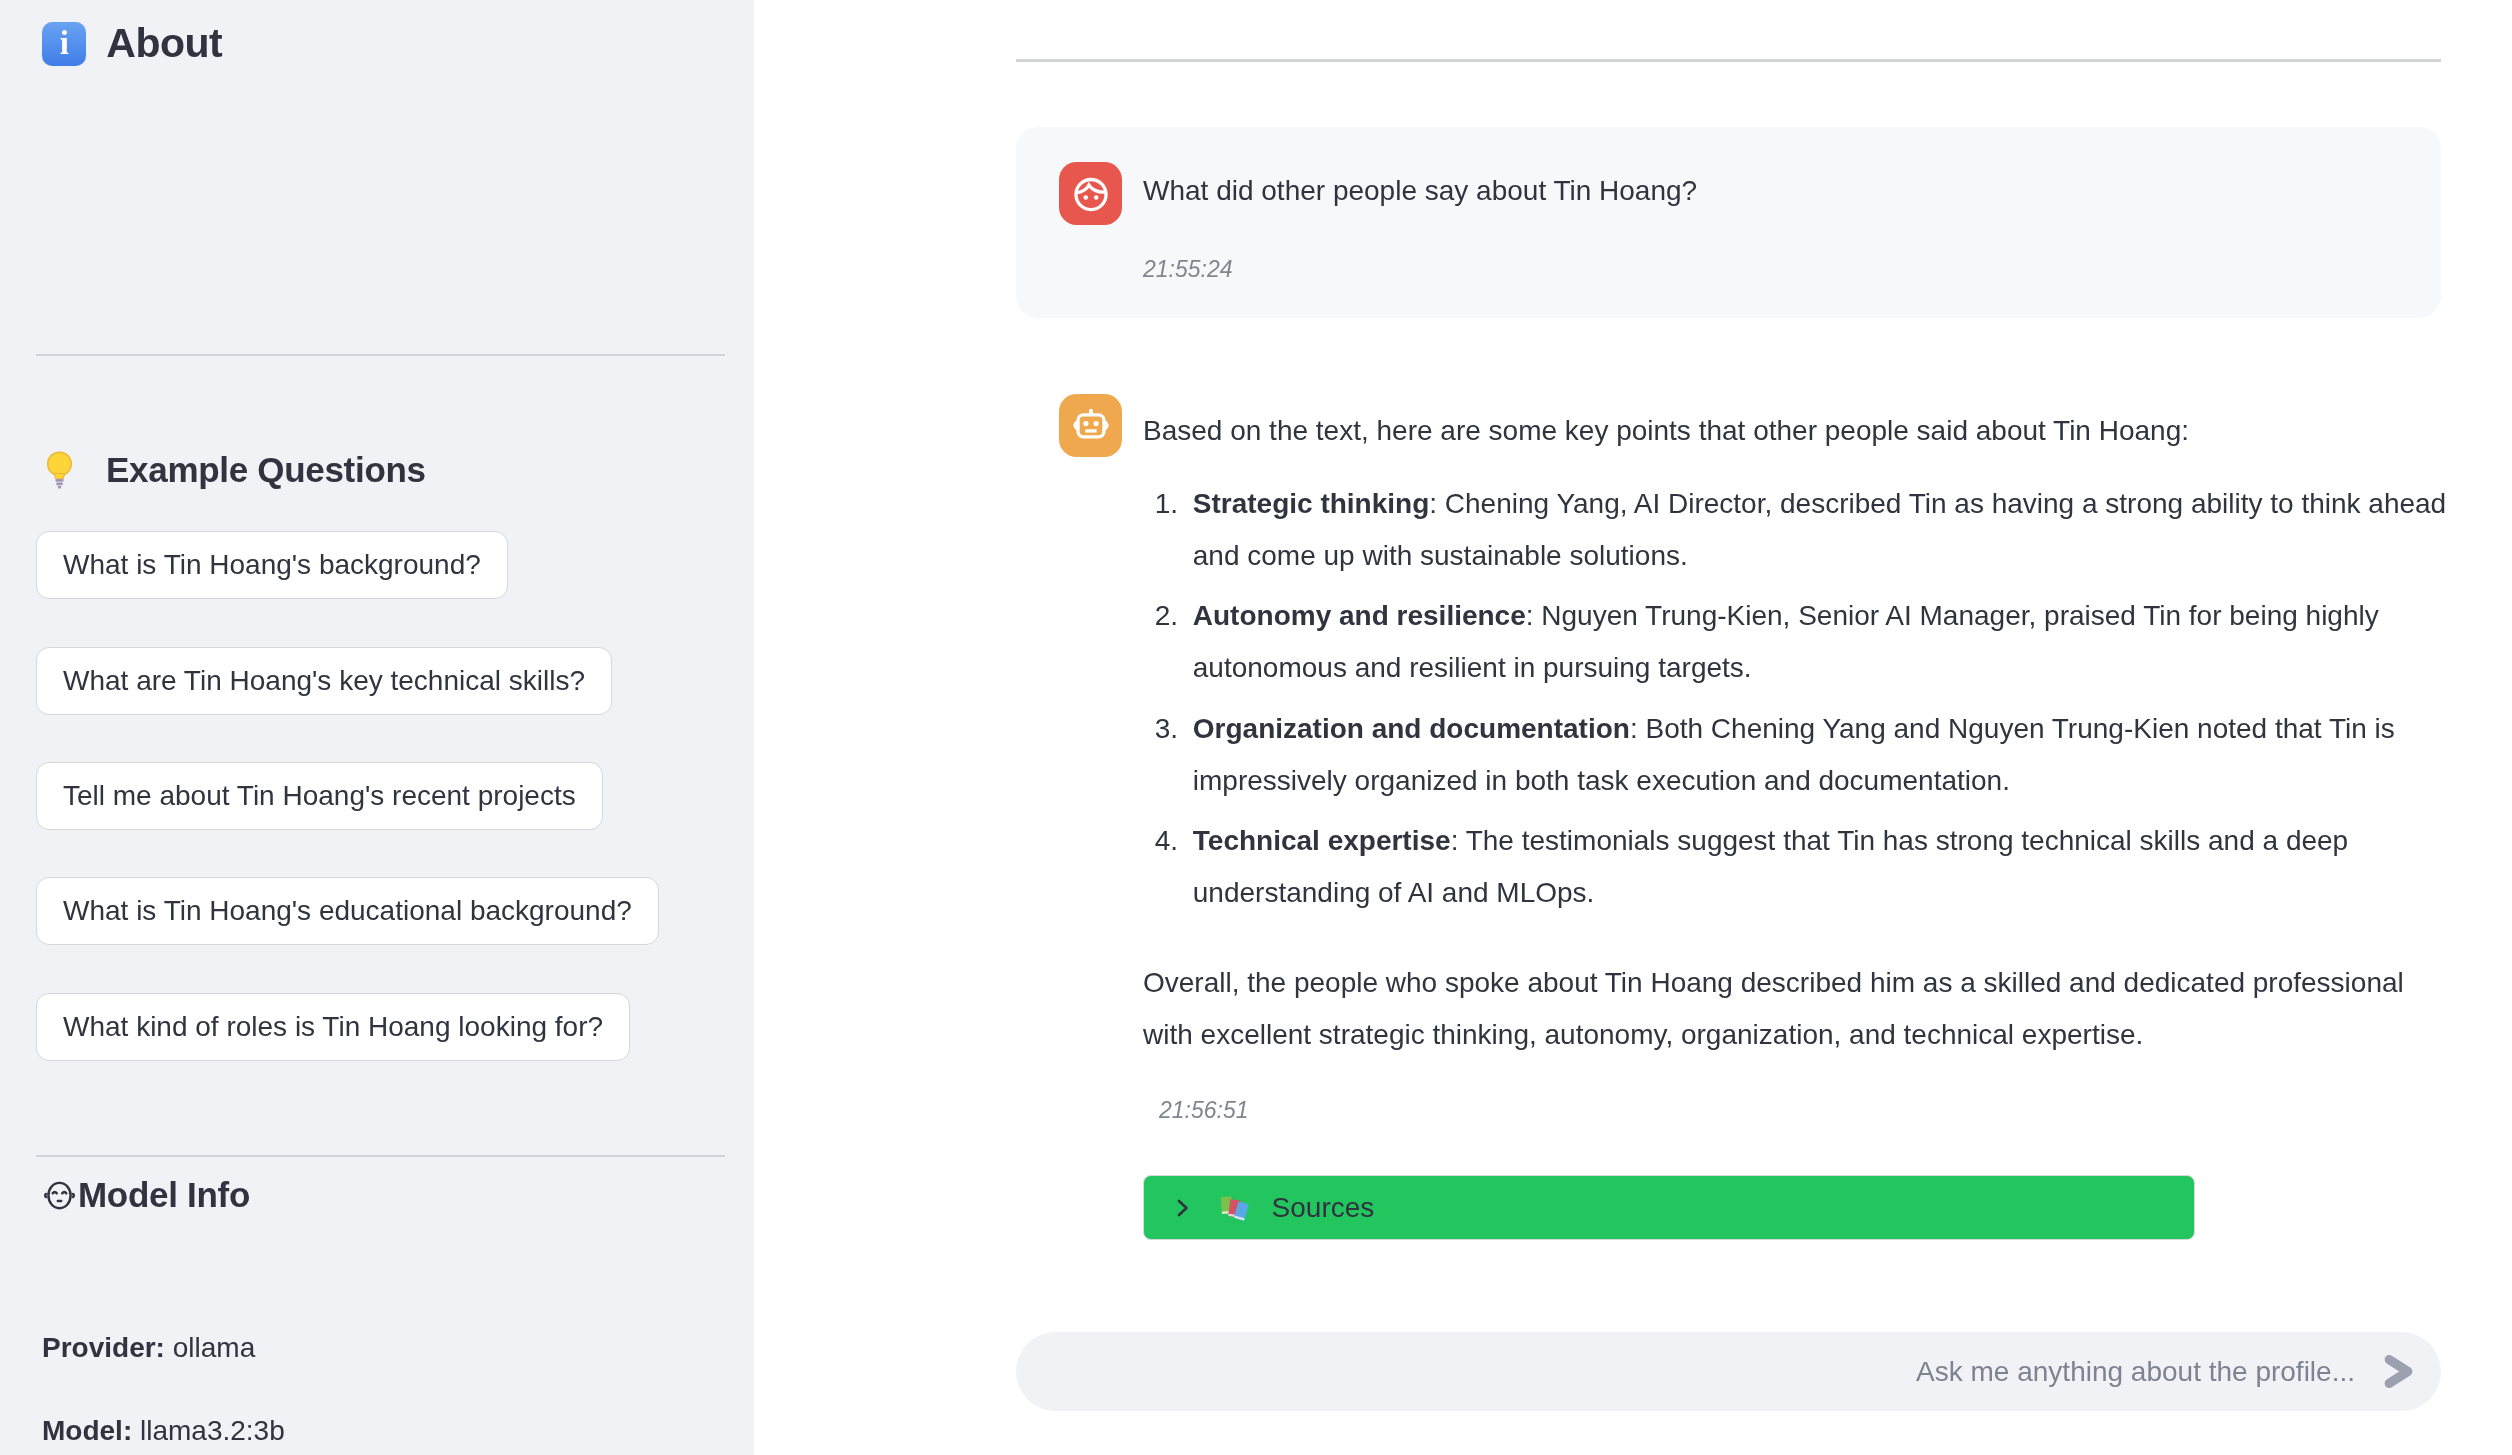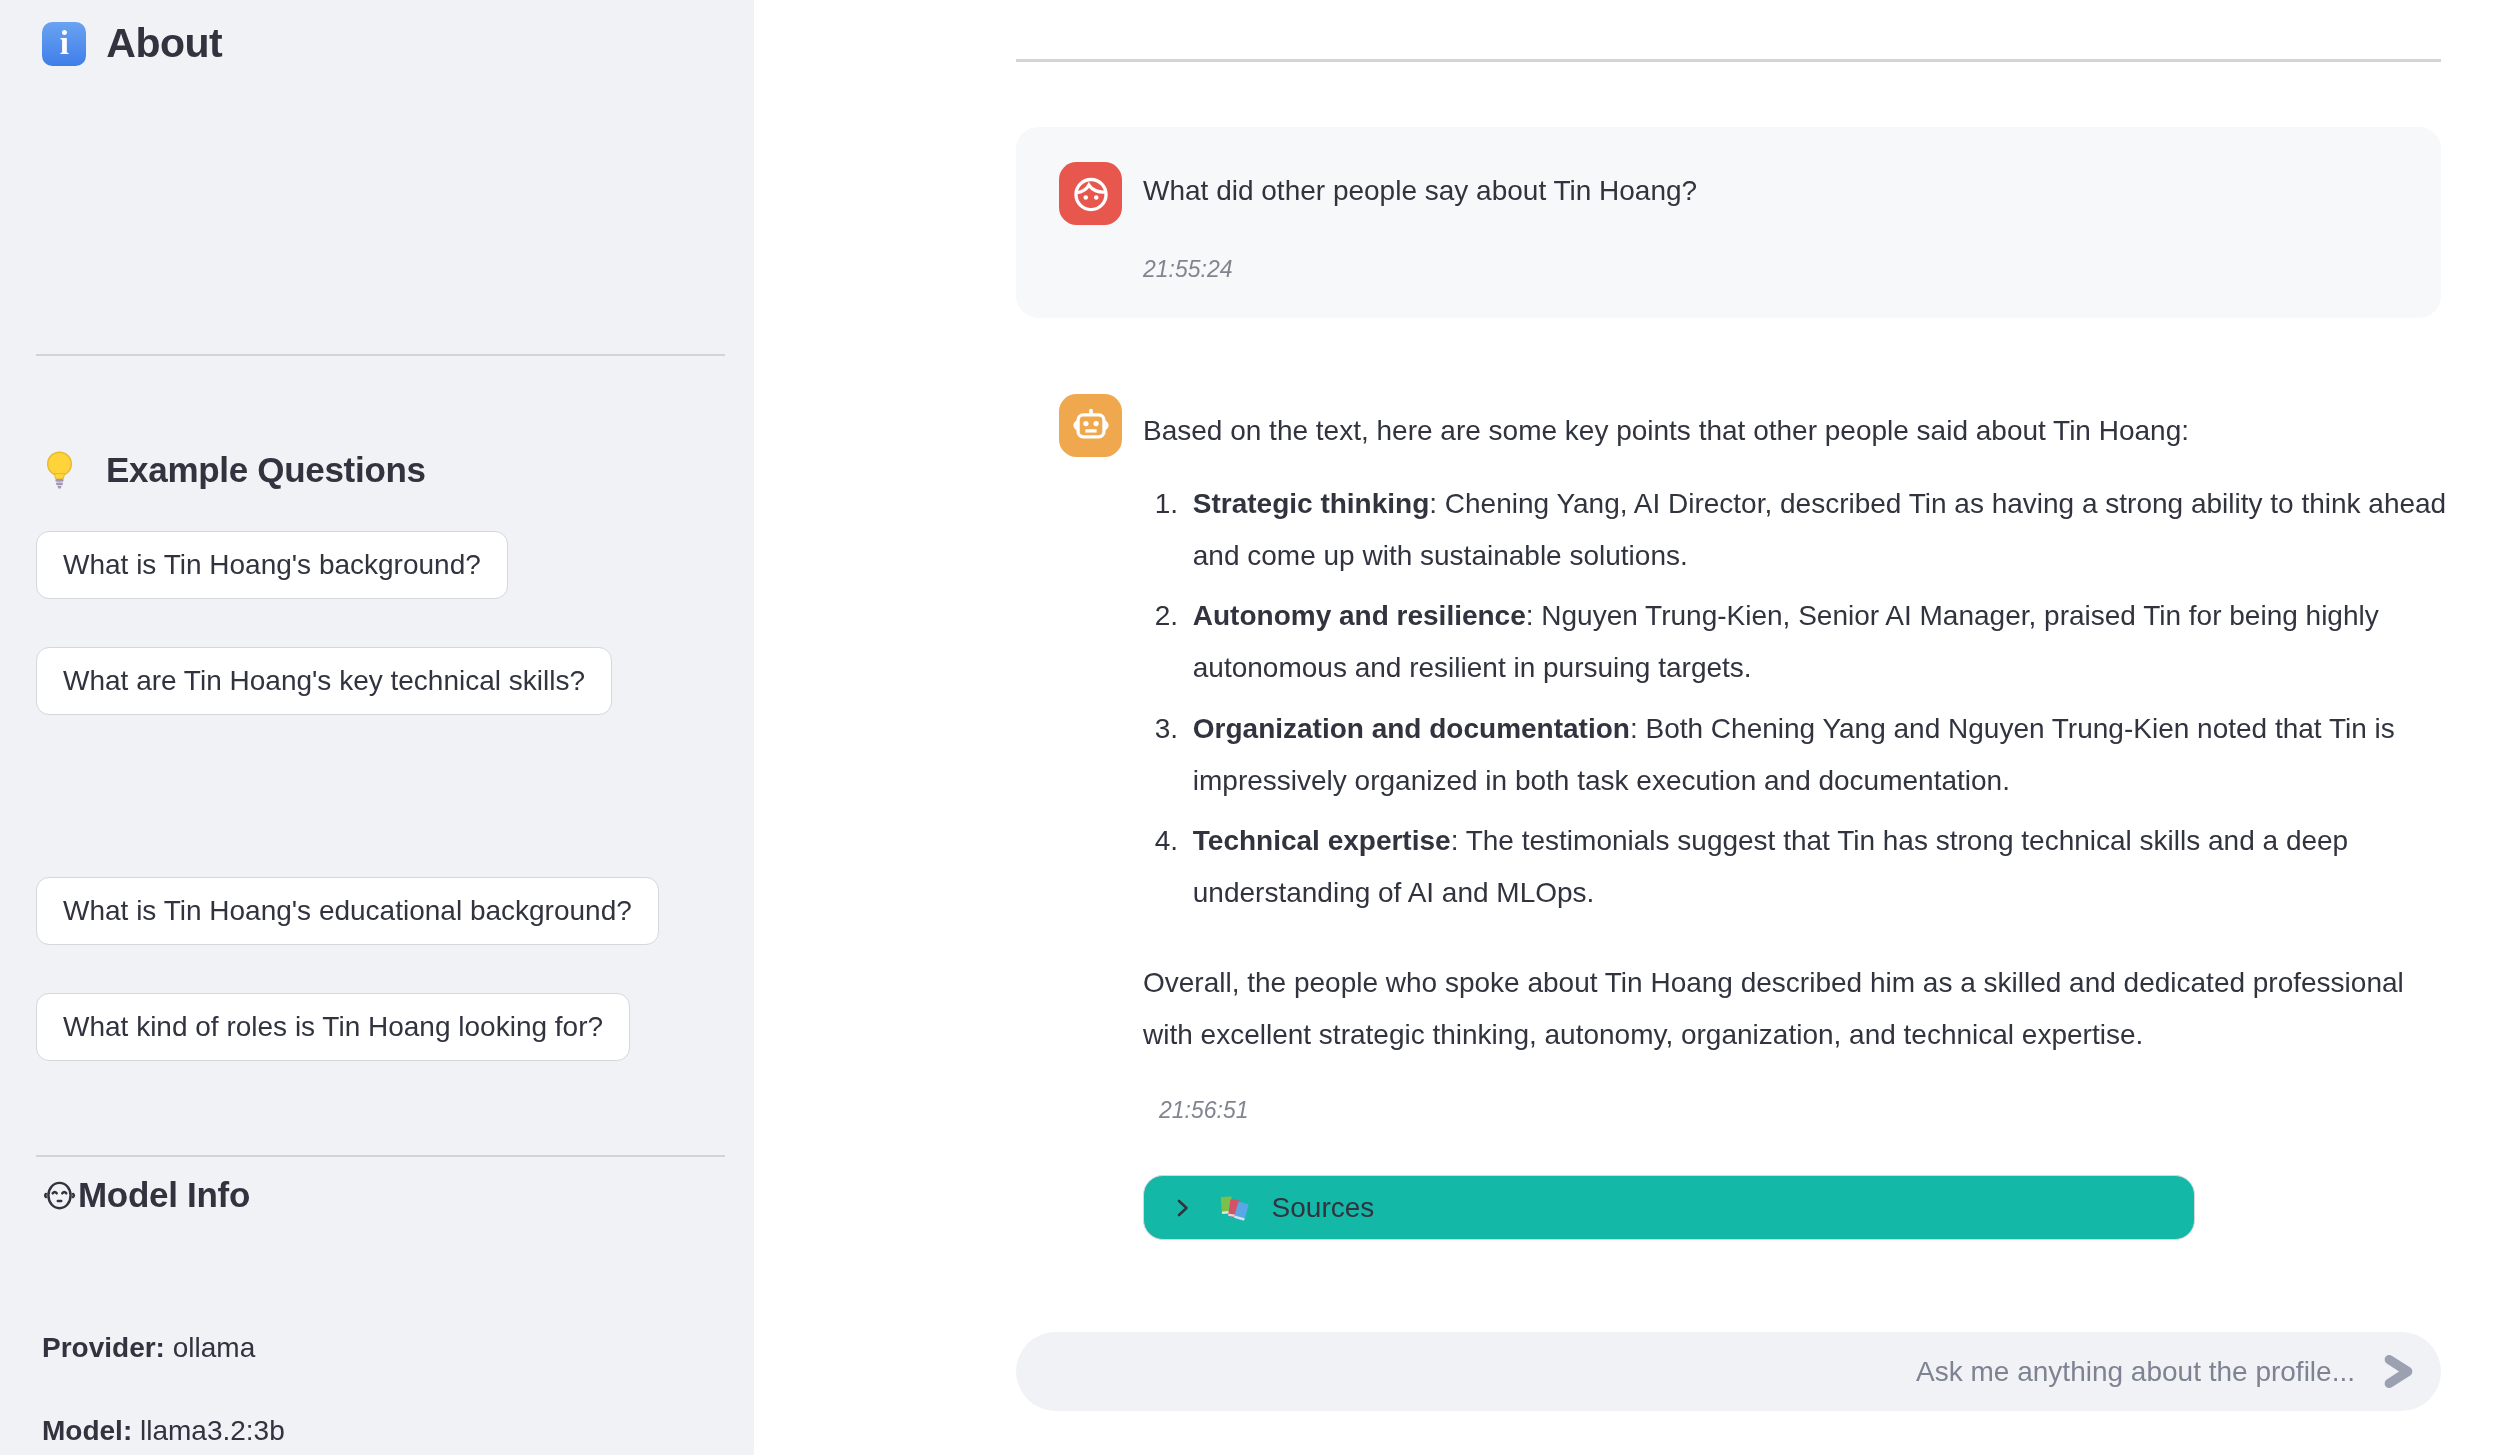--- a/index.html
+++ b/index.html
@@ -105,21 +105,21 @@
   .assistant-list .li-body { margin-left: 14.8px; }
   .li-body b { font-weight: 700; }
   .assistant-summary {
     position: absolute; left: 1143px; top: 957px;
     width: 1304px; font-size: 28px; line-height: 52px;
   }
   .ts-assistant { position: absolute; left: 1143px; top: 1097px; margin-left: 16px; }
   .sources-expander {
     position: absolute; left: 1143px; top: 1175px;
     width: 1052px; height: 65px;
-    background: #14b8a6; border: 1.8px solid #D5D7DC; border-radius: 20px;
+    background: #22c55e; border: 1.8px solid #D5D7DC; border-radius: 8px;
     display: flex; align-items: center; gap: 20.3px;
     padding: 0 26px; cursor: pointer;
   }
   .sources-label { font-size: 28px; color: #31333F; }
   .chat-input-wrap {
     position: absolute; left: 1016px; top: 1332px;
     width: 1425px; height: 79px;
     background: #F0F2F6; border-radius: 40px;
   }
   .chat-input {
@@ -157,20 +157,21 @@
         <rect x="7.3" y="16.2" width="4.4" height="1.5" rx="0.7" fill="#A197B5"></rect>
         <rect x="7.6" y="18.1" width="3.8" height="1.4" rx="0.7" fill="#A197B5"></rect>
         <path d="M8.4 20 h2.2 l-0.5 1.3 h-1.2 Z" fill="#A197B5"></path>
       </svg>
     </span>
     <span>Example Questions</span>
   </div>
 
   <button class="example-btn btn-0">What is Tin Hoang's background?</button>
   <button class="example-btn btn-1">What are Tin Hoang's key technical skills?</button>
+  <button class="example-btn btn-2">Tell me about Tin Hoang's recent projects</button>
   <button class="example-btn btn-3">What is Tin Hoang's educational background?</button>
   <button class="example-btn btn-4">What kind of roles is Tin Hoang looking for?</button>
 
   <div class="sb-abs divider-2"></div>
 
   <div class="sb-abs h-model">
     <span>
       <svg class="icon-svg" width="37" height="37" viewBox="0 0 24 24" fill="none" stroke="#31333F" stroke-width="1.6" stroke-linecap="round">
         <ellipse cx="12" cy="12" rx="7.2" ry="8.2"></ellipse>
         <path d="M7.6 10.6 q1.3 -1.8 2.6 0"></path>

